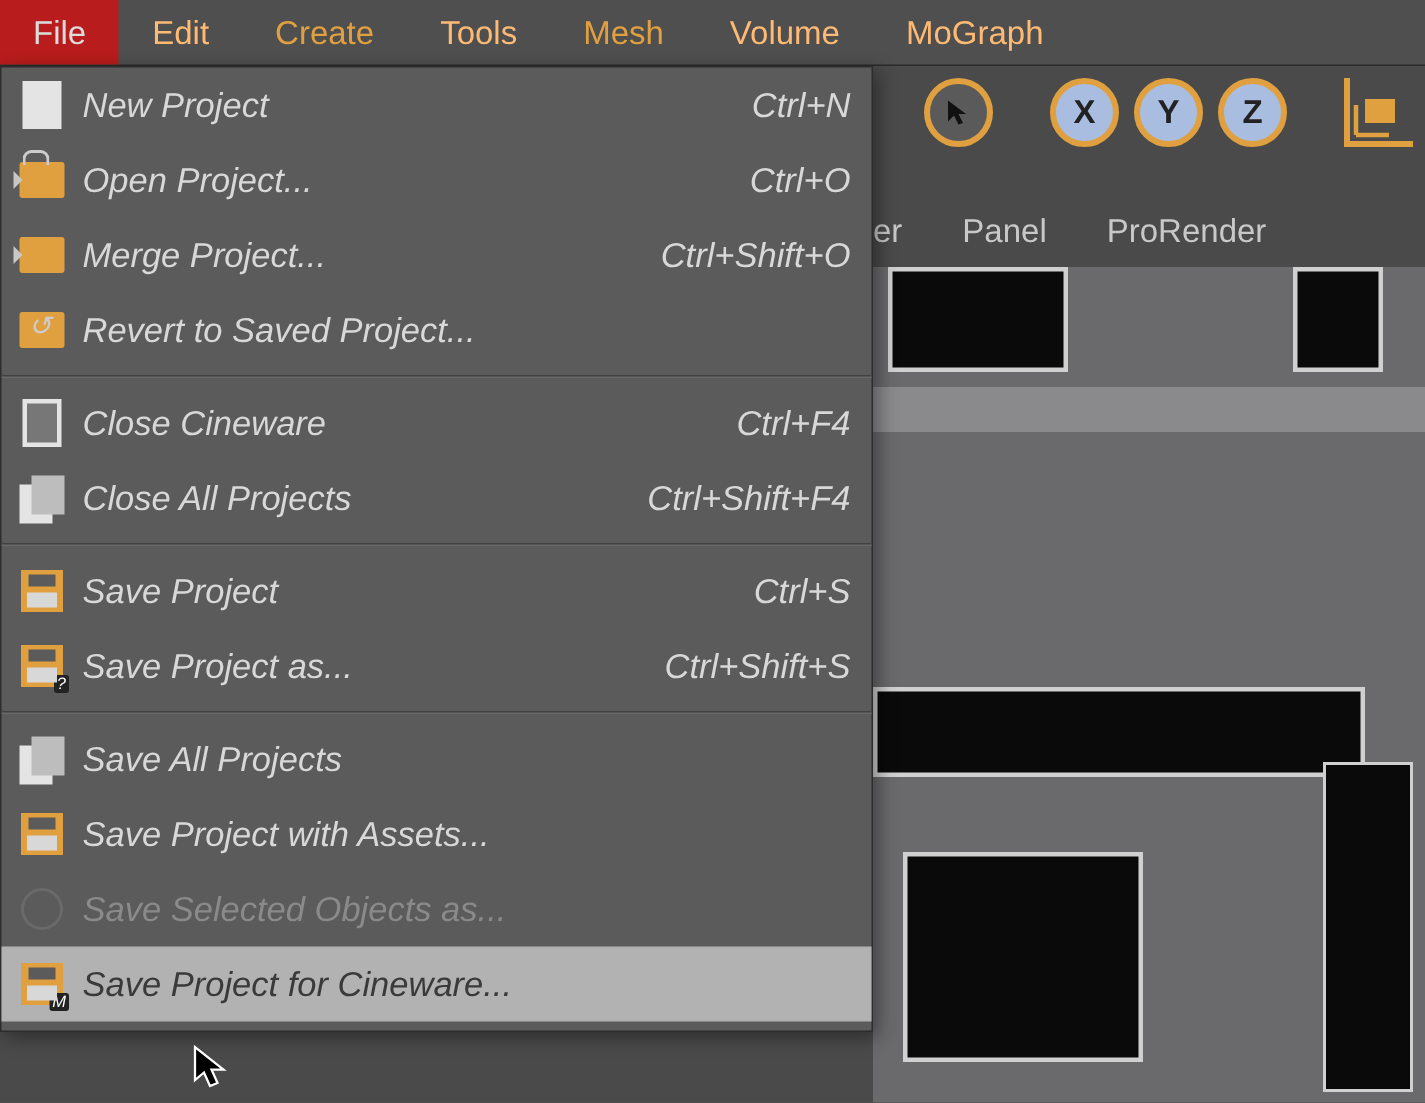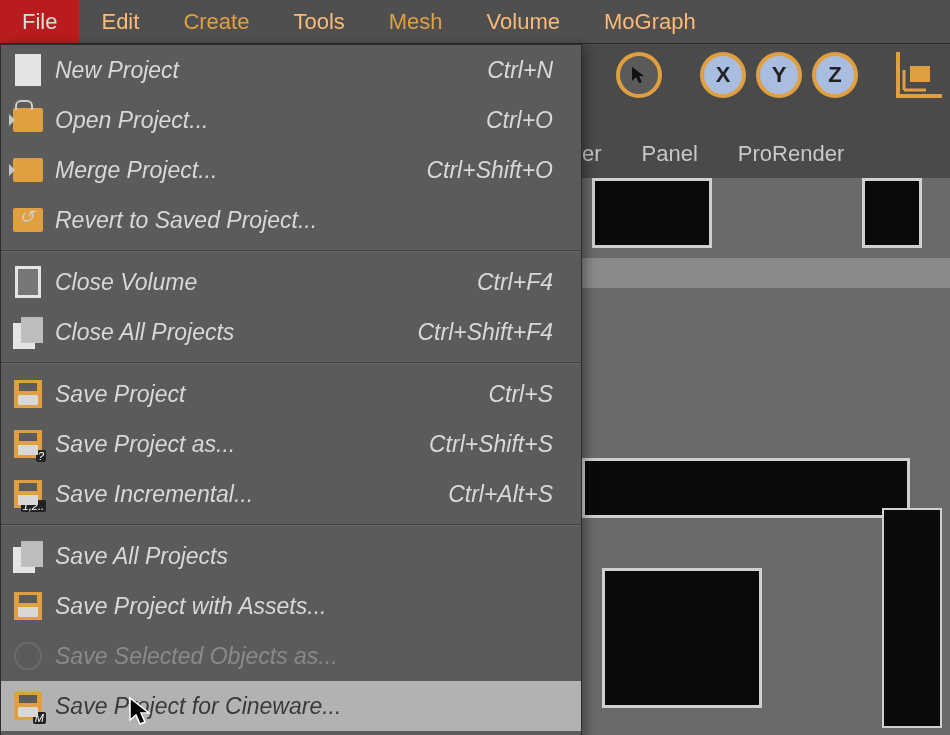--- a/index.html
+++ b/index.html
@@ -22,21 +22,21 @@
 .viewport .bldg { position:absolute; inset:0; }
 .win { position:absolute; background:#0a0a0a; border:3px solid #d0d0d0; }
 .slab { position:absolute; background:#4b4b50; }
 
 .dropdown { position:absolute; left:0; top:44px; width:582px; background:#5b5b5b; border:1px solid #2d2d2d; box-shadow:3px 3px 12px rgba(0,0,0,.4); padding-bottom:6px; }
 .ditem { display:flex; align-items:center; height:50px; font-size:23px; color:#d8d8d8; cursor:default;font-style:italic; }
 .ditem.disabled { color:#8a8a8a; }
 .ditem.hover { background:#b2b2b2; color:#3a3a3a; }
 .dicon { width:46px; height:34px; margin-left:4px; display:flex; align-items:center; justify-content:center; }
 .dlabel { flex:1; padding-left:4px; }
-.dshort { padding-right:28px; }
+.dshort { padding-right:14px; }
 .dsep { height:2px; margin:5px 0; background:#414141; border-bottom:1px solid #6a6a6a; }
 
 .icon-newdoc { width:26px; height:32px; background:#e4e4e4; }
 .icon-open { width:30px; height:24px; background:#e0a040; border-radius:2px; position:relative; }
 .icon-open::before { content:""; position:absolute; left:2px; top:-8px; width:14px; height:8px; border:2px solid #ccc; border-bottom:none; border-radius:6px 6px 0 0; }
 .icon-open.arrow::after, .icon-merge::after { content:""; position:absolute; left:-4px; top:6px; width:0; height:0; border:6px solid transparent; border-left-color:#c8c8c8; }
 .icon-merge { width:30px; height:24px; background:#e0a040; border-radius:2px; position:relative; }
 .icon-revert { width:30px; height:24px; background:#e0a040; border-radius:2px; position:relative; }
 .icon-revert::after { content:"↺"; position:absolute; left:6px; top:-2px; color:#ccc; font-size:18px; }
 .icon-close { width:26px; height:32px; background:#e4e4e4; position:relative; }
@@ -133,21 +133,21 @@
       </div>
     <div class="dlabel">Revert to Saved Project...</div>
     <div class="dshort"></div>
   </div>
   <div class="dsep"></div>
 
   <div class="ditem">
     <div class="dicon">
         <div class="icon-close"></div>
       </div>
-    <div class="dlabel">Close Volume</div>
+    <div class="dlabel">Close Cineware</div>
     <div class="dshort">Ctrl+F4</div>
   </div>
   <div class="ditem">
     <div class="dicon">
         <div class="icon-closeall"></div>
       </div>
     <div class="dlabel">Close All Projects</div>
     <div class="dshort">Ctrl+Shift+F4</div>
   </div>
   <div class="dsep"></div>
@@ -161,29 +161,20 @@
   </div>
   <div class="ditem">
     <div class="dicon">
         <div class="icon-floppy q">
           <span class="badge">?</span>
         </div>
       </div>
     <div class="dlabel">Save Project as...</div>
     <div class="dshort">Ctrl+Shift+S</div>
   </div>
-  <div class="ditem">
-    <div class="dicon">
-        <div class="icon-floppy">
-          <span class="badge">1,2..</span>
-        </div>
-      </div>
-    <div class="dlabel">Save Incremental...</div>
-    <div class="dshort">Ctrl+Alt+S</div>
-  </div>
   <div class="dsep"></div>
 
   <div class="ditem">
     <div class="dicon">
         <div class="icon-closeall"></div>
       </div>
     <div class="dlabel">Save All Projects</div>
     <div class="dshort"></div>
   </div>
   <div class="ditem">

